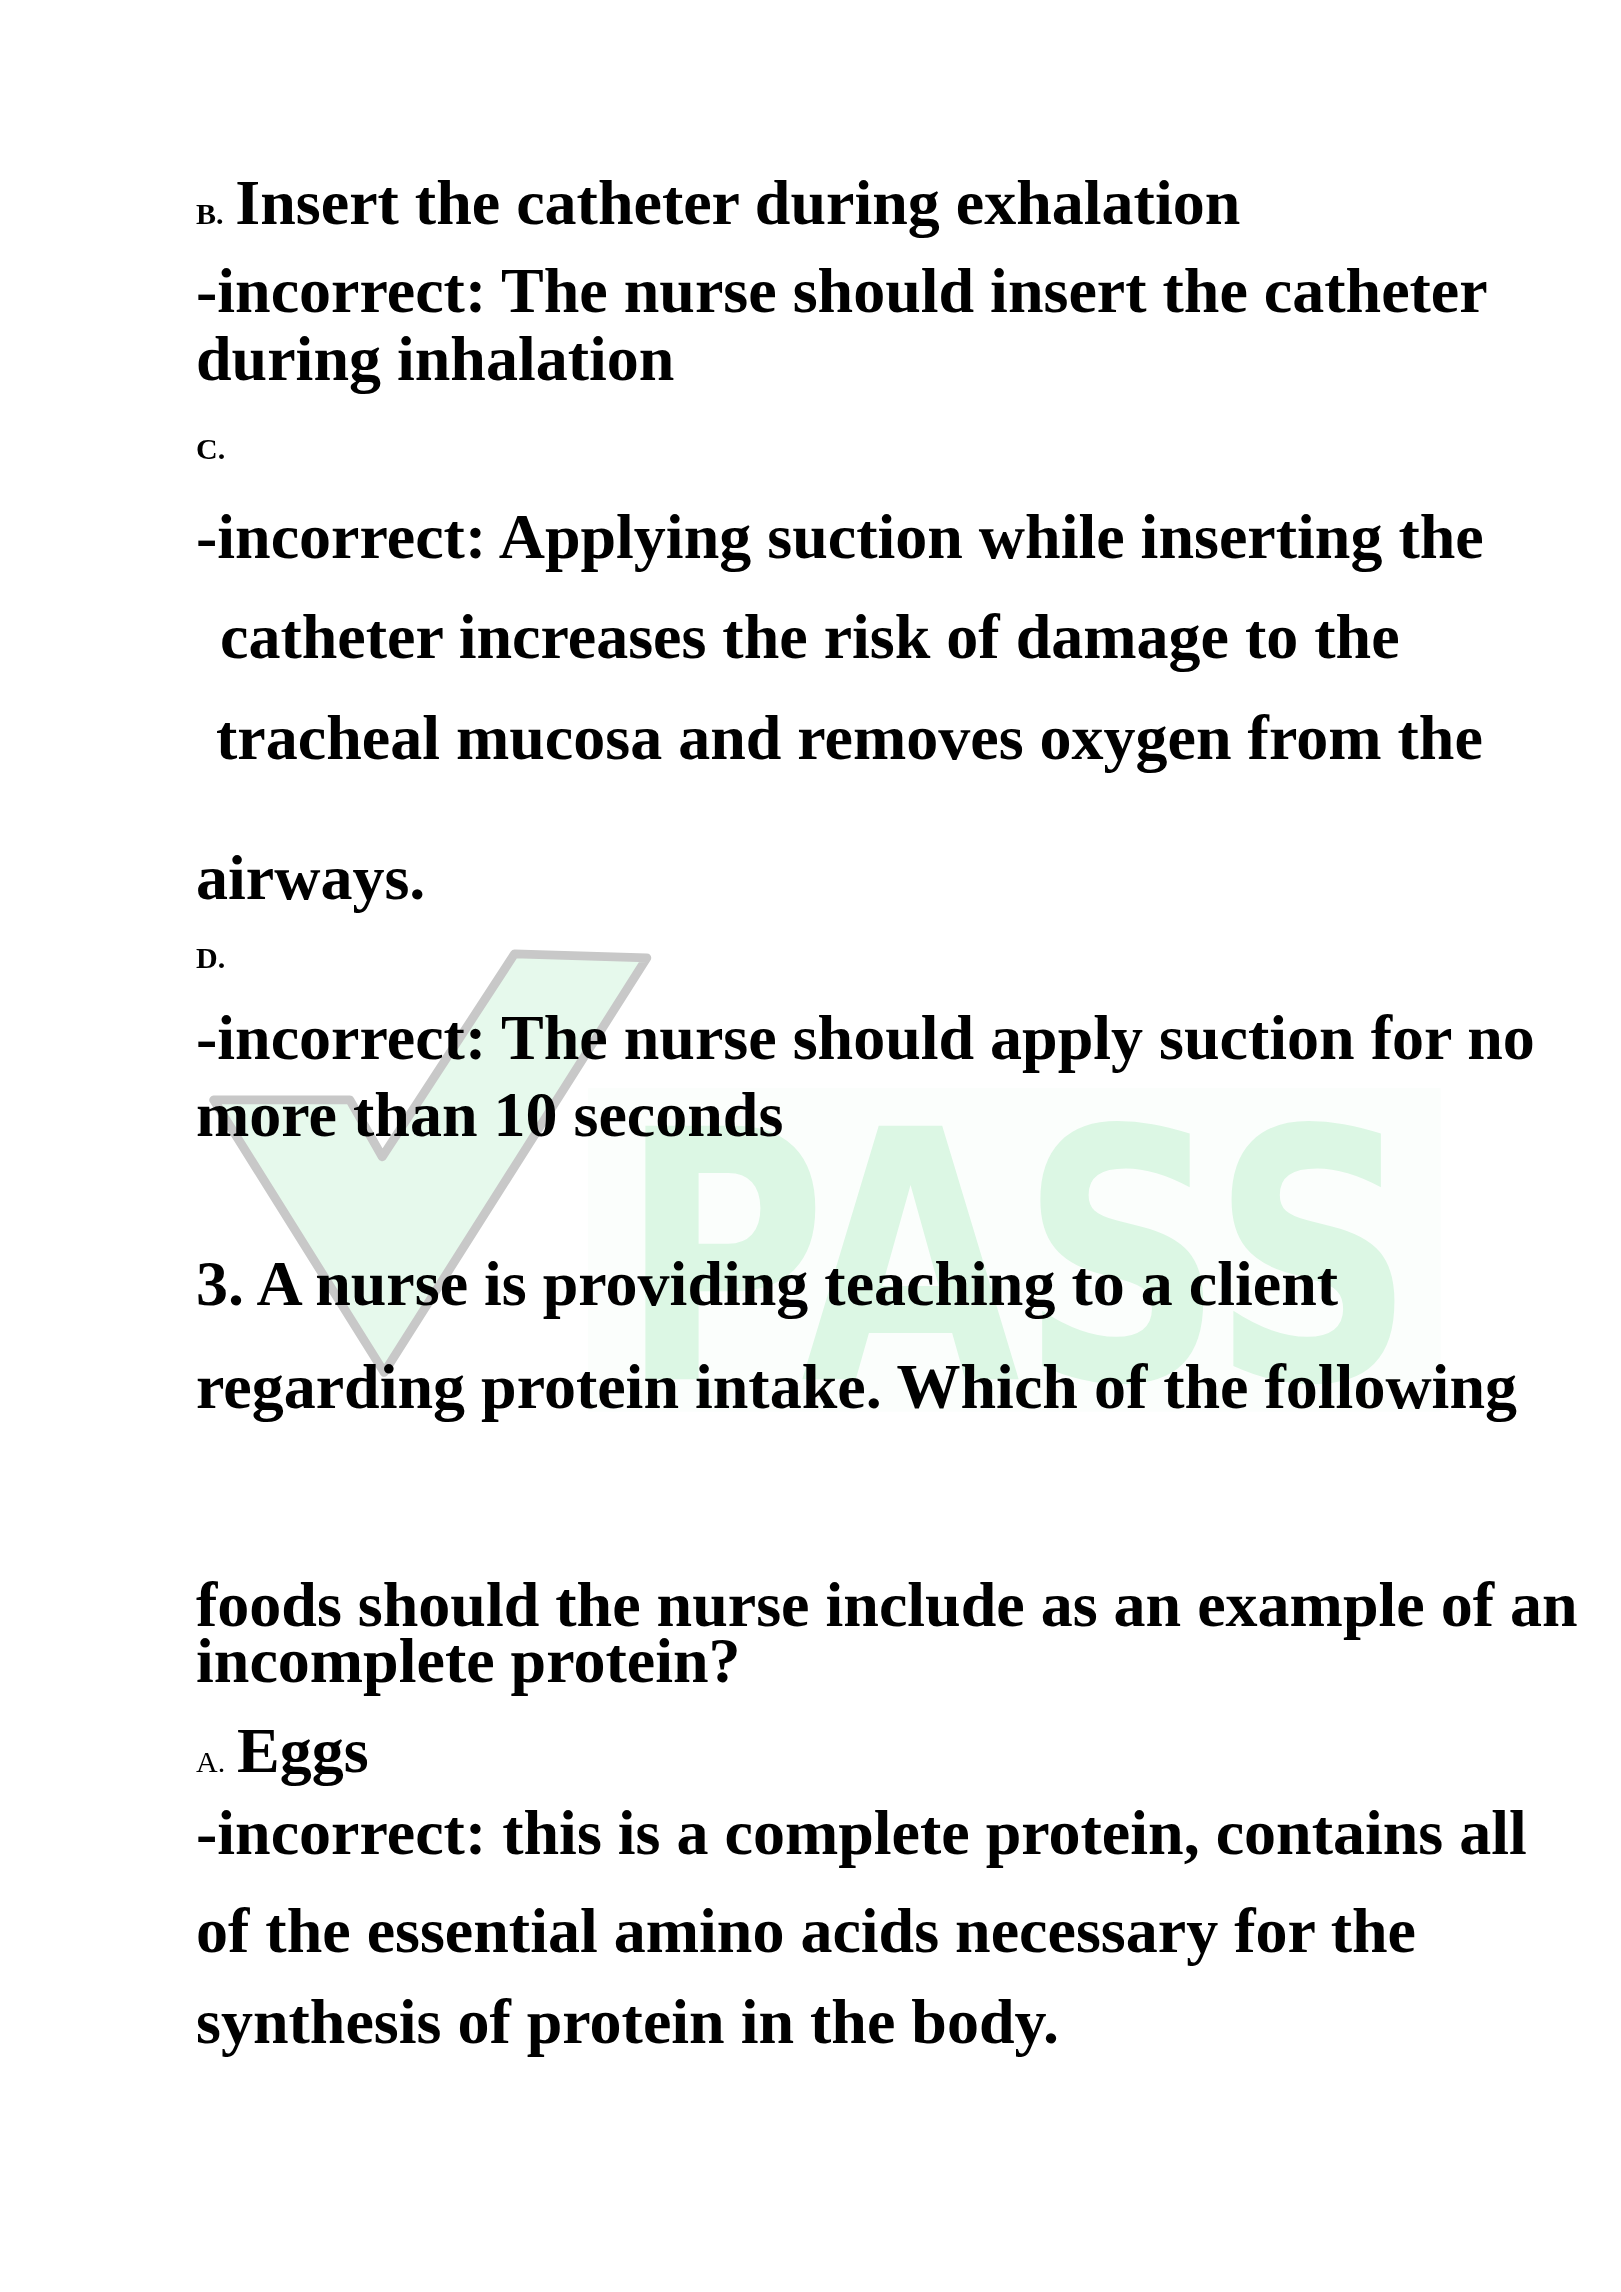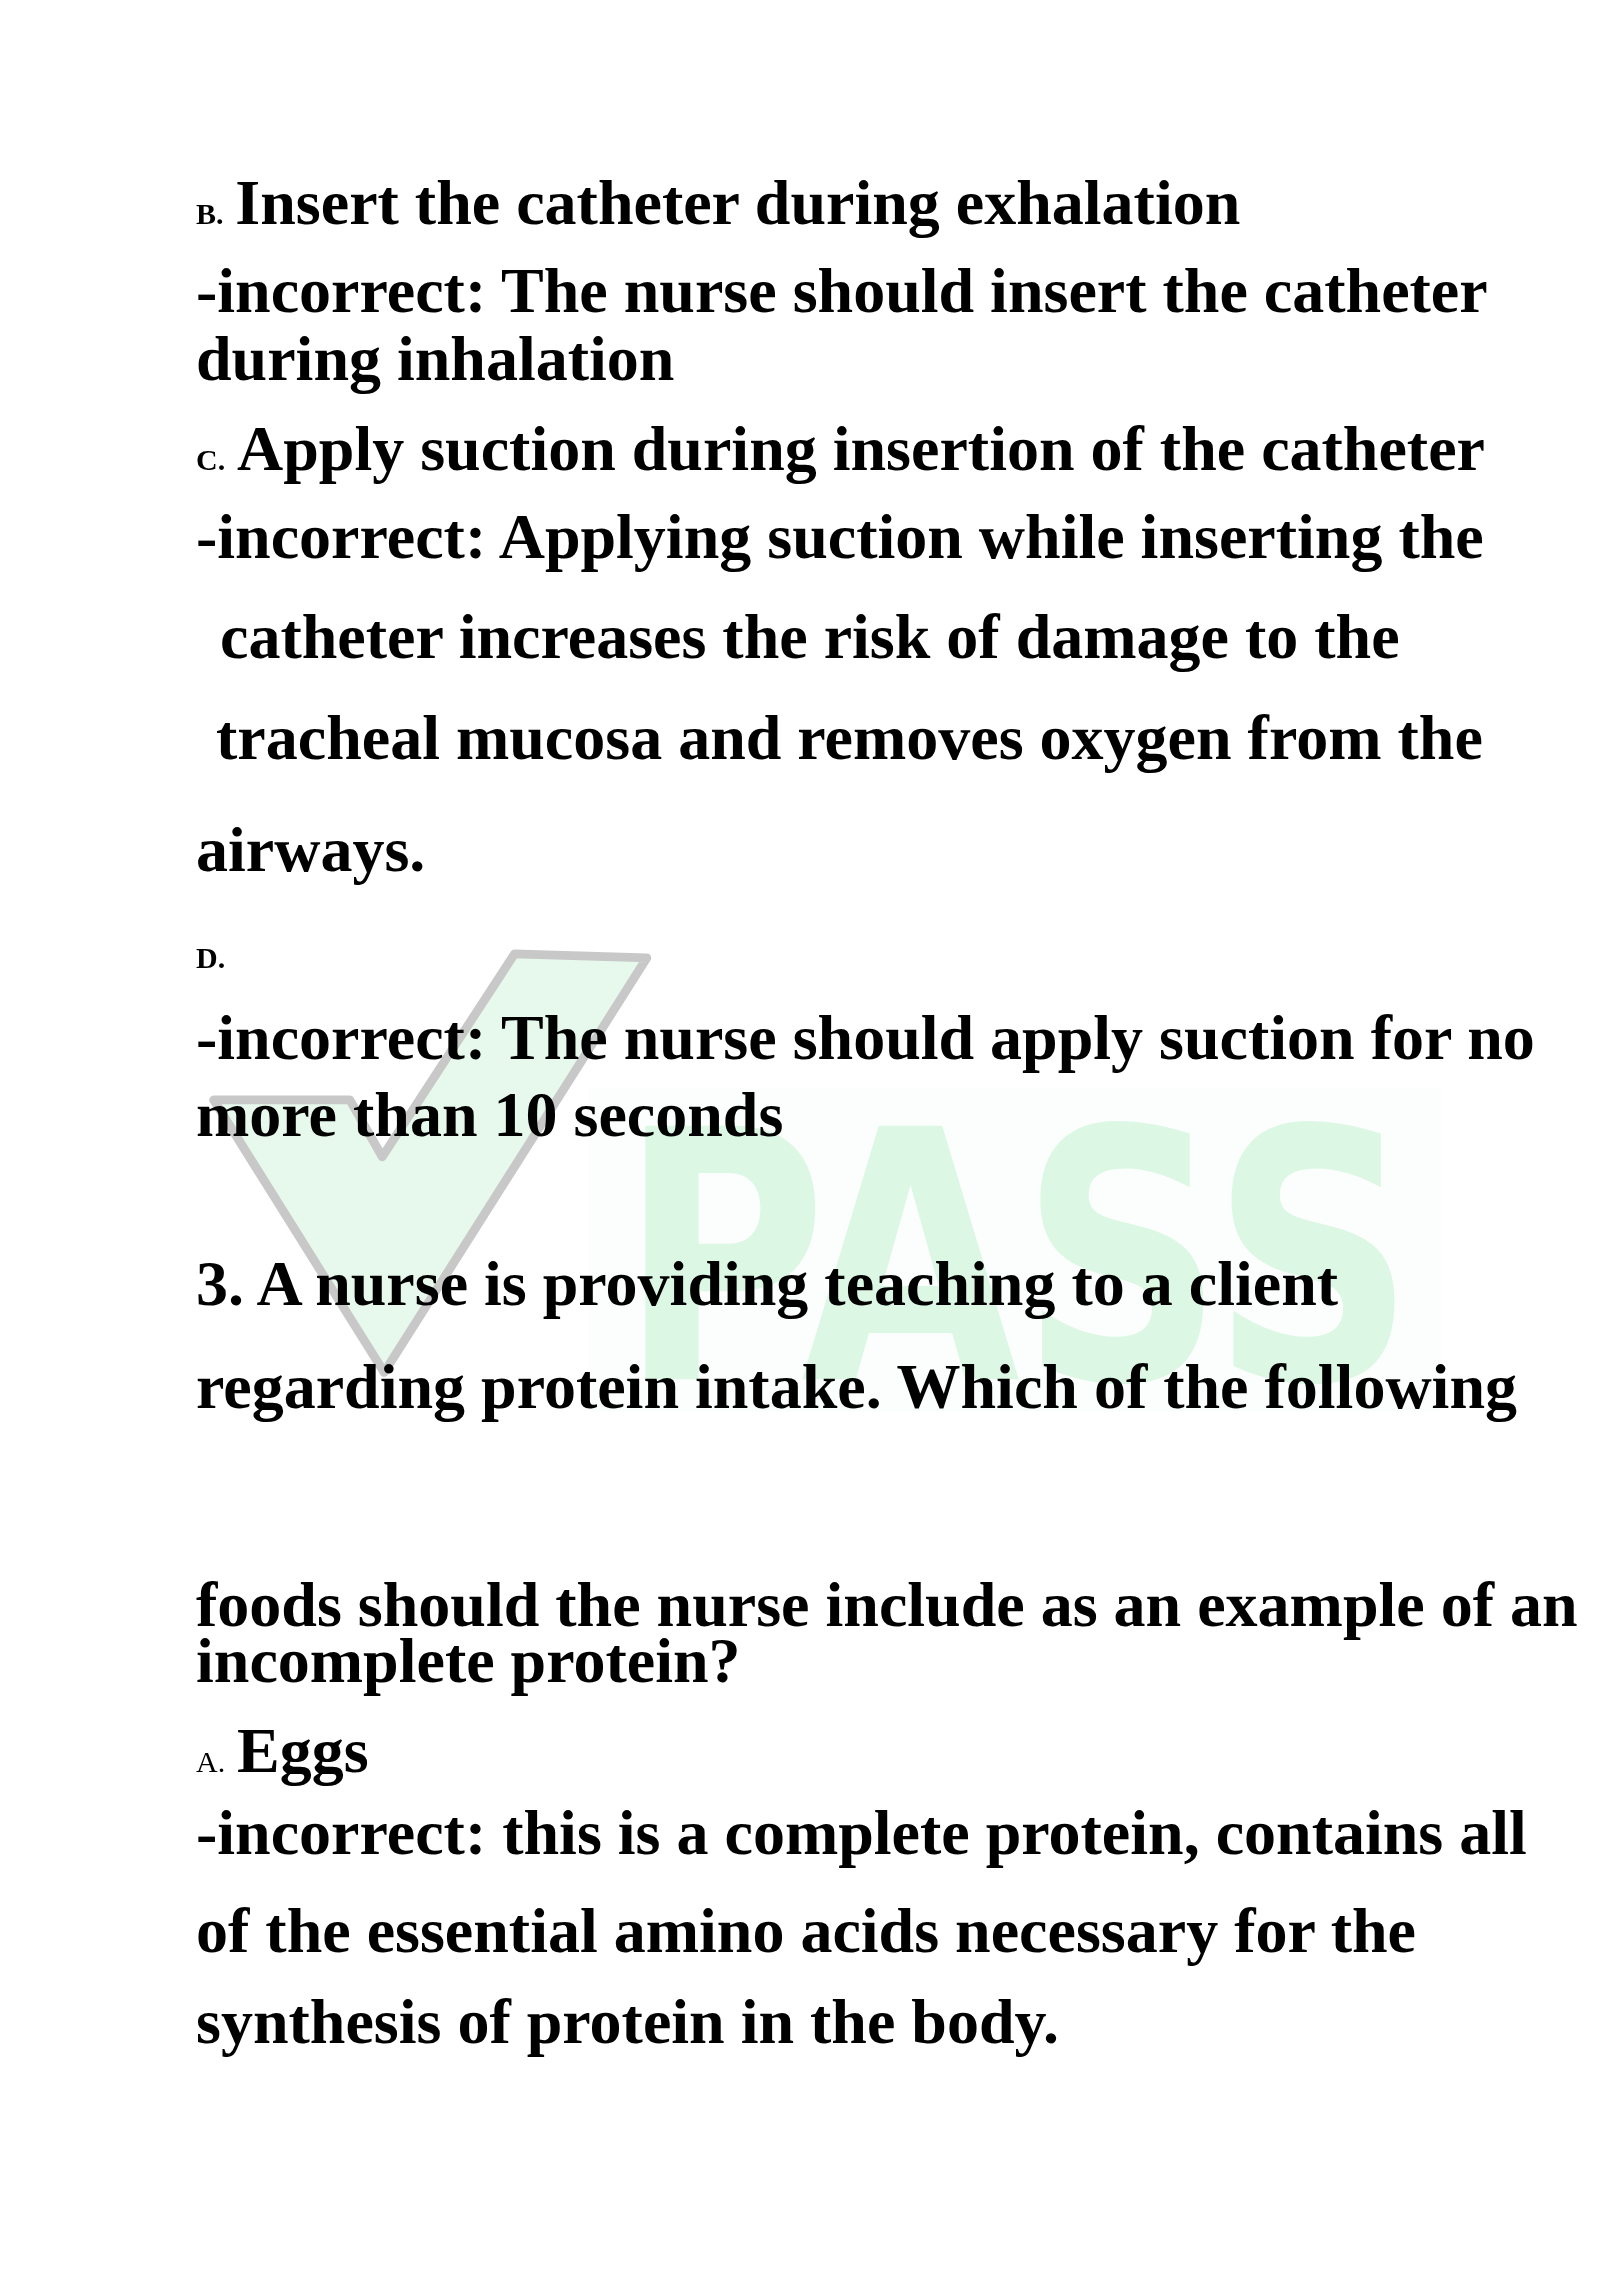--- a/index.html
+++ b/index.html
@@ -59,32 +59,31 @@
 </div>
 <div class="line" style="top:259px;">
   <span>-incorrect: The nurse should insert the catheter</span>
 </div>
 <div class="line" style="top:327px;">
   <span>during inhalation</span>
 </div>
 
 <div class="line" style="top:417px;">
   <span class="label bold">C.</span>
-  <span>Apply suction during insertion of the catheter</span>
 </div>
 <div class="line" style="top:505px;">
   <span>-incorrect: Applying suction while inserting the</span>
 </div>
 <div class="line" style="top:605px;margin-left:24px;">
   <span>catheter increases the risk of damage to the</span>
 </div>
 <div class="line" style="top:706px;margin-left:20px;">
   <span>tracheal mucosa and removes oxygen from the</span>
 </div>
-<div class="line" style="top:818px;text-align:right;">
+<div class="line" style="top:846px;text-align:right;">
   <span>airways.</span>
 </div>
 
 <div class="line" style="top:926px;">
   <span class="label bold">D.</span>
 </div>
 <div class="line" style="top:1006px;align-items:center;">
   <span>-incorrect: The nurse should apply suction for no</span>
 </div>
 <div class="line" style="top:1083px;align-items:flex-end;">

